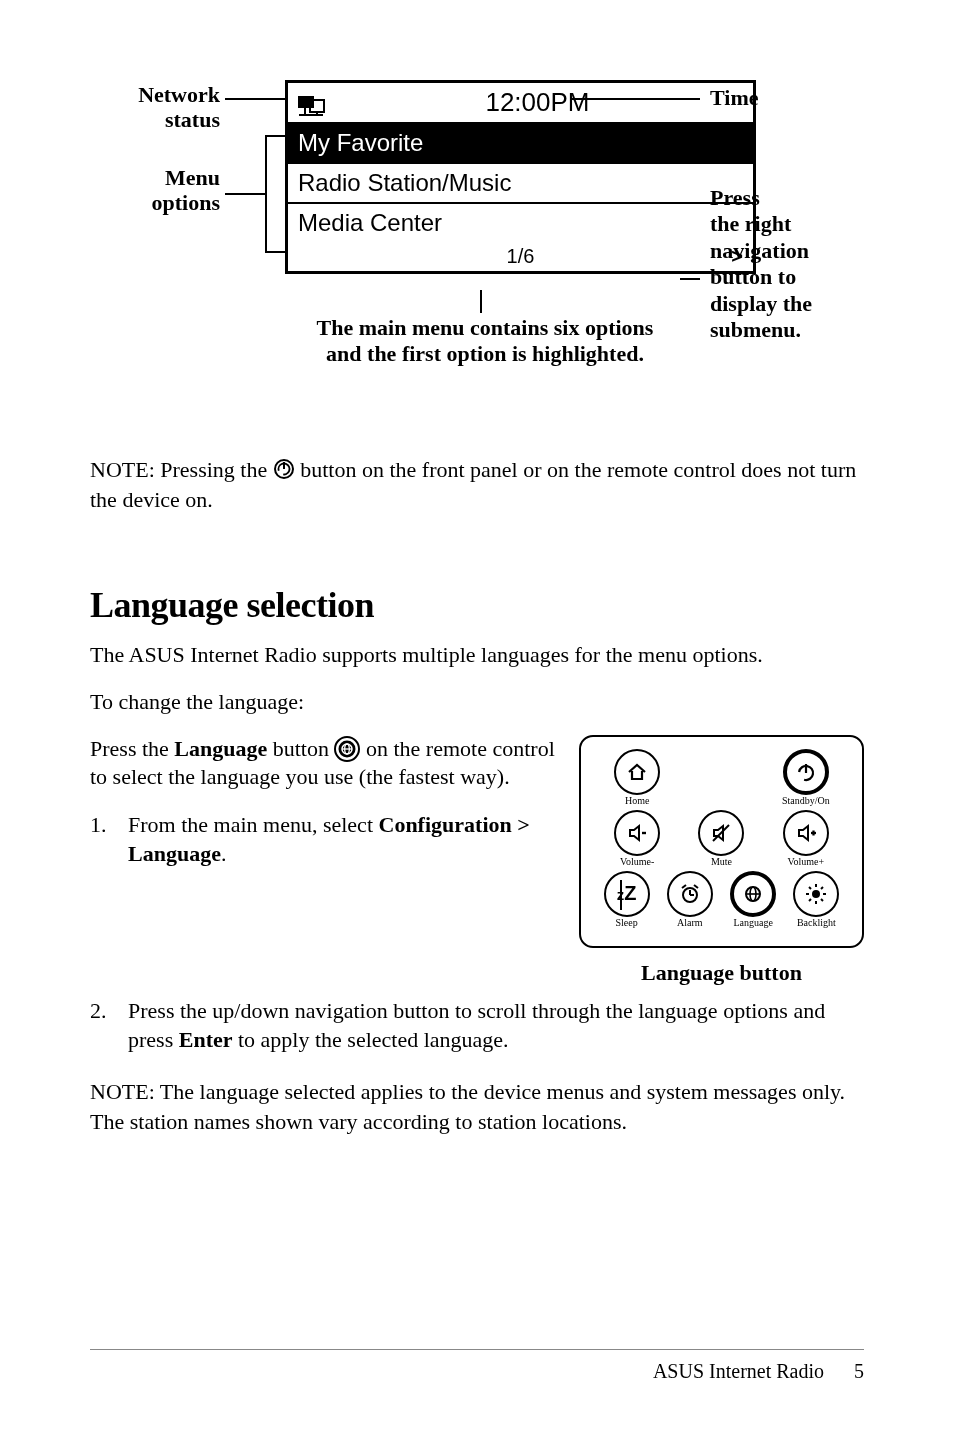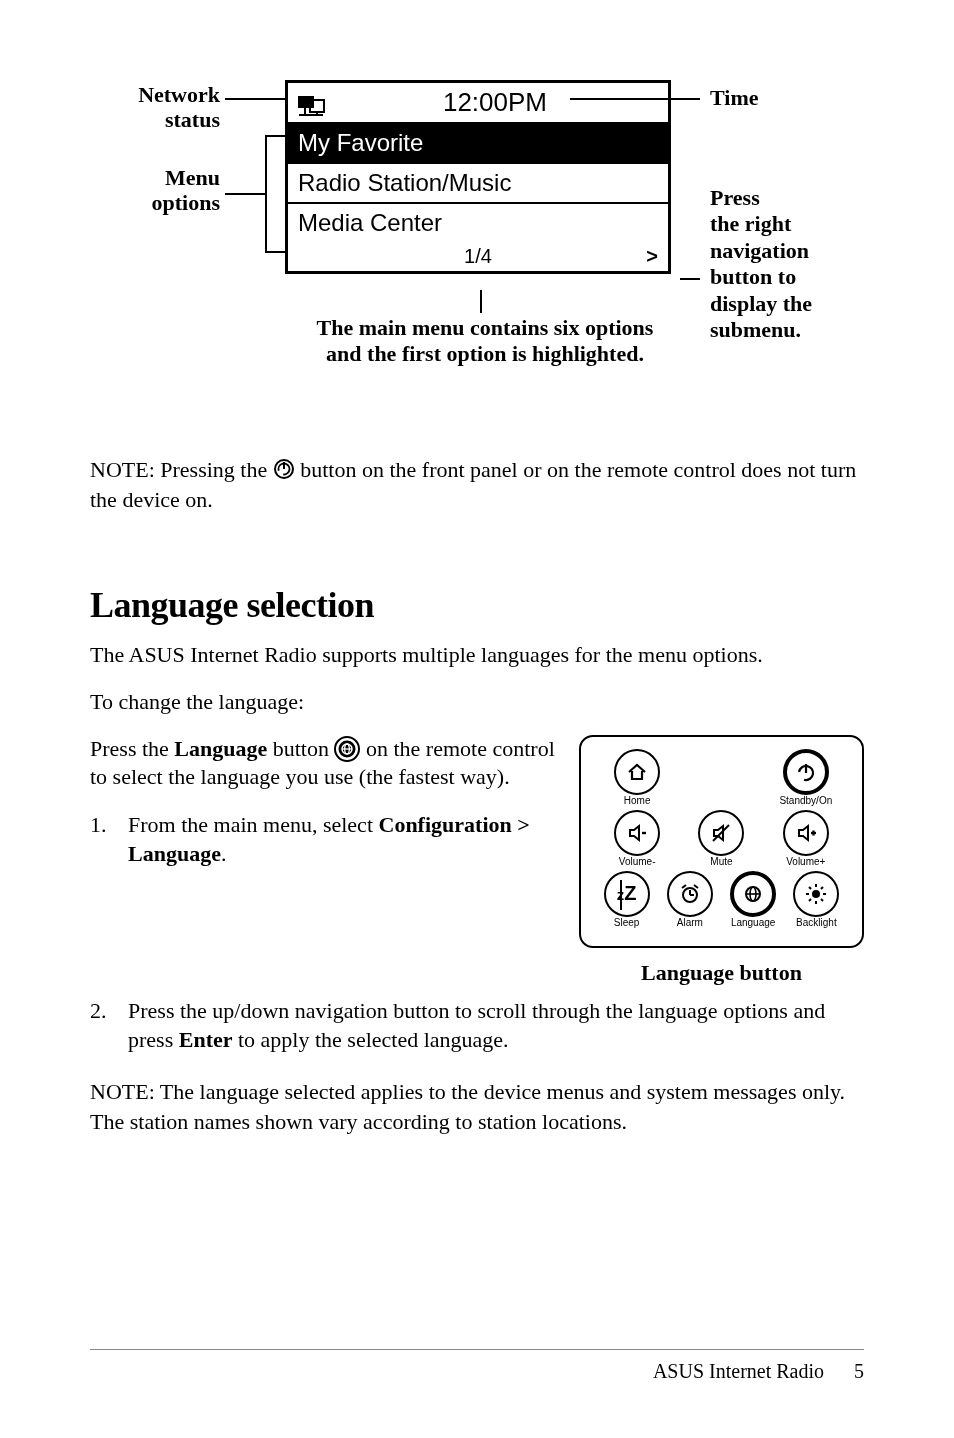--- a/index.html
+++ b/index.html
@@ -27,21 +27,21 @@
   .label-right {
     position: absolute;
     font-weight: bold;
     font-size: 22px;
     line-height: 1.2;
   }
   .screen {
     position: absolute;
     left: 195px;
     top: 0;
-    width: 386px;
+    width: 471px;
     border: 3px solid #000;
     font-family: Arial, Helvetica, sans-serif;
     font-size: 24px;
   }
   .screen-top {
     display: flex;
     align-items: center;
     padding: 4px 8px;
     border-bottom: 2px solid #000;
   }
@@ -123,21 +123,21 @@
     border-radius: 50%;
     display: flex;
     align-items: center;
     justify-content: center;
     font-weight: bold;
   }
   .rbtn.wide-ring { border-width: 4px; }
   .rlabel {
     font-size: 10px;
     text-align: center;
-    font-family: Liberation Sans, sans-serif;
+    font-family: Liberation Serif, serif;
   }
   .rlabel-row {
     display: flex;
     justify-content: space-around;
     margin-top: -2px;
     margin-bottom: 4px;
   }
   .remote-caption {
     text-align: center;
     font-weight: bold;
@@ -194,21 +194,21 @@
         <line x1="21" y1="22" x2="21" y2="26" stroke="#000" stroke-width="2"></line>
         <line x1="3" y1="25" x2="27" y2="25" stroke="#000" stroke-width="2"></line>
       </svg>
       <span class="time-text">12:00PM</span>
     </div>
     <div class="screen-row highlight">My Favorite</div>
     <div class="screen-row">Radio Station/Music</div>
     <div class="screen-row nobb">Media Center</div>
     <div class="screen-bottom">
       <span style="flex:1"></span>
-      <span>1/4</span>
+      <span>1/6</span>
       <span style="flex:1; text-align:right; font-weight:bold">&gt;</span>
     </div>
   </div>
 
   <div class="vline" style="left:390px; top:210px; height:23px"></div>
 
   <div class="hline" style="left:480px; top:18px; width:130px"></div>
   <div class="label-right" style="left:620px; top:5px">Time</div>
 
   <div class="hline" style="left:590px; top:198px; width:20px"></div>

